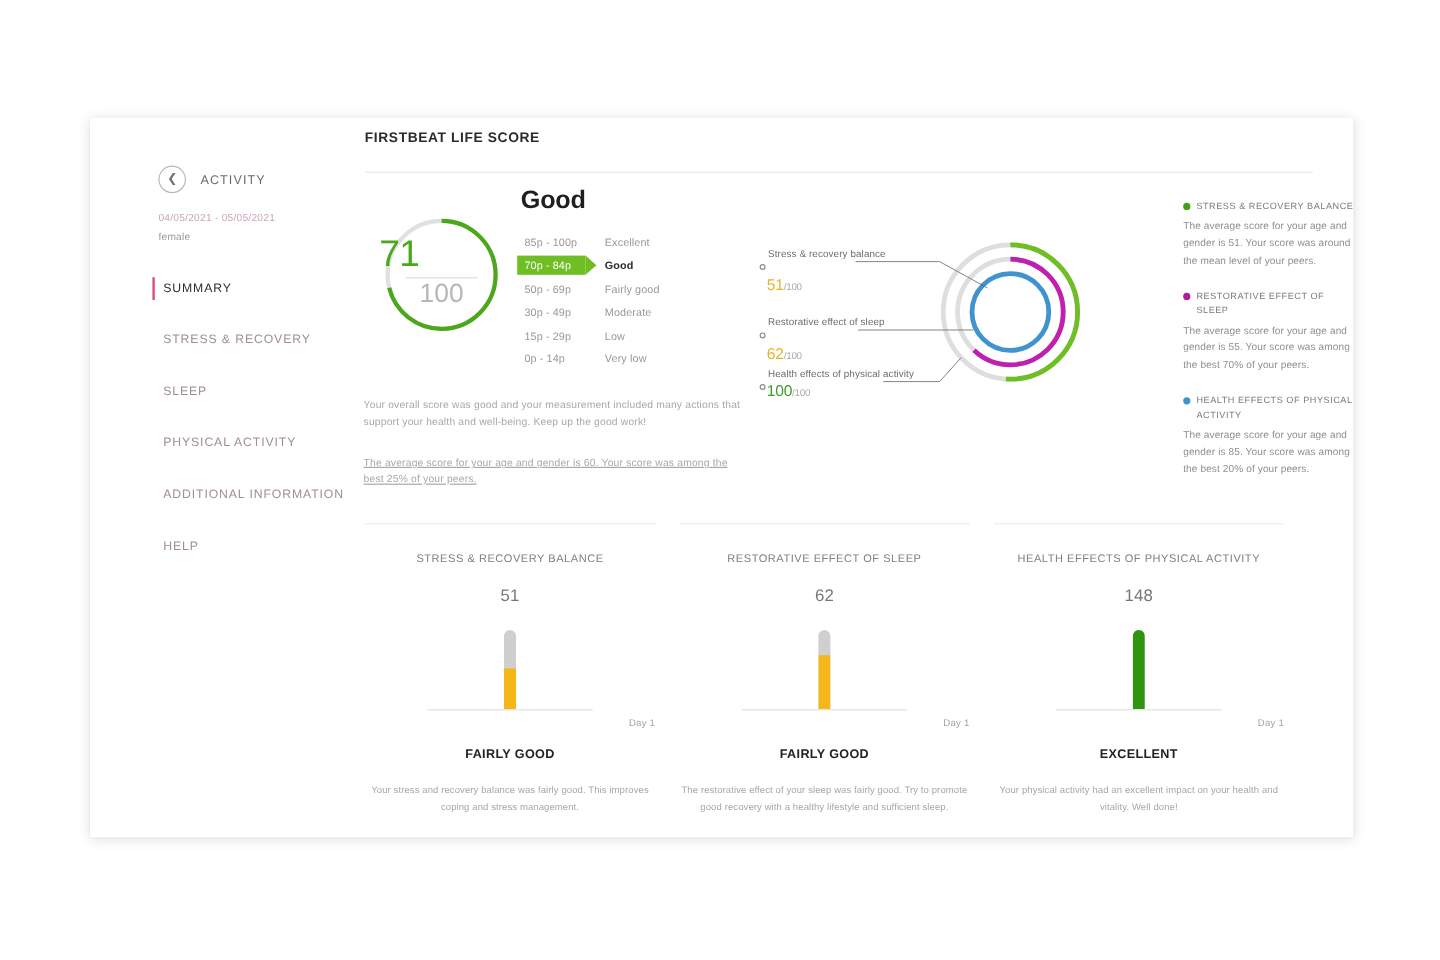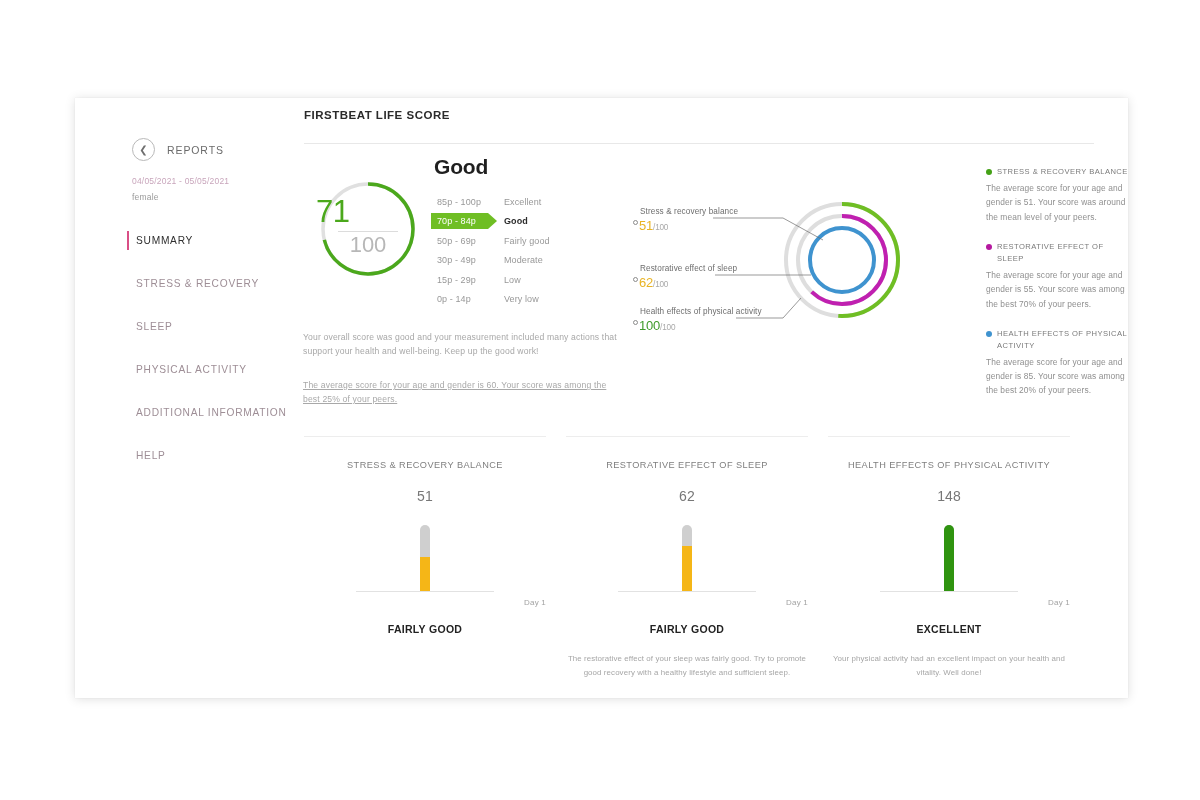--- a/index.html
+++ b/index.html
@@ -128,21 +128,21 @@
   }
   .callout .c-name {
     position: absolute; left: 7px; top: 0;
     font-size: 8.2px; color: #6d6d6d; letter-spacing: .1px; white-space: nowrap;
   }
   .callout .c-val {
     position: absolute; left: 6px; top: 11px;
     font-size: 13px; letter-spacing: -.2px; white-space: nowrap;
   }
   .callout .c-val .den { font-size: 8.2px; color: #a9a9a9; }
-  .c-amber { color: #e9b424; }
+  .c-amber { color: #e9b424; margin-top: 12px; }
   .c-green { color: #3f9b2b; }
 
   
   .legend { position: absolute; left: 911px; top: 68px; width: 146px; }
   .legend-group + .legend-group { margin-top: 17px; }
   .legend-head {
     display: flex; align-items: flex-start; gap: 5px;
   }
   .legend-bullet {
     width: 6px; height: 6px; border-radius: 50%; flex: 0 0 6px; margin-top: 3px;
@@ -200,21 +200,21 @@
   }
 </style>
 </head>
 <body>
 
 <div class="page">
 
   <div class="sidebar">
     <div class="reports-row">
       <span class="back-circle">❮</span>
-      <span class="reports-label">REPORTS</span>
+      <span class="reports-label">ACTIVITY</span>
     </div>
 
     <div class="brand-dates">04/05/2021 - 05/05/2021</div>
     <div class="brand-gender">female</div>
 
     <div class="nav">
       <div class="nav-item active">
         <span>SUMMARY</span>
       </div>
       <div class="nav-item">
@@ -351,20 +351,21 @@
       <div class="card-title">STRESS &amp; RECOVERY BALANCE</div>
       <div class="card-value">51</div>
       <div class="bar-wrap">
         <div class="bar">
           <div class="bar-fill" id="fill-0" style="background: rgb(245, 182, 23); height: 51%;"></div>
         </div>
         <div class="bar-axis"></div>
       </div>
       <div class="card-day">Day 1</div>
       <div class="card-rating">FAIRLY GOOD</div>
+      <div class="card-desc">Your stress and recovery balance was fairly good. This improves coping and stress management.</div>
     </div>
 
     <div class="card card-2">
       <div class="card-rule"></div>
       <div class="card-title">RESTORATIVE EFFECT OF SLEEP</div>
       <div class="card-value">62</div>
       <div class="bar-wrap">
         <div class="bar">
           <div class="bar-fill" id="fill-1" style="background: rgb(245, 182, 23); height: 68%;"></div>
         </div>

